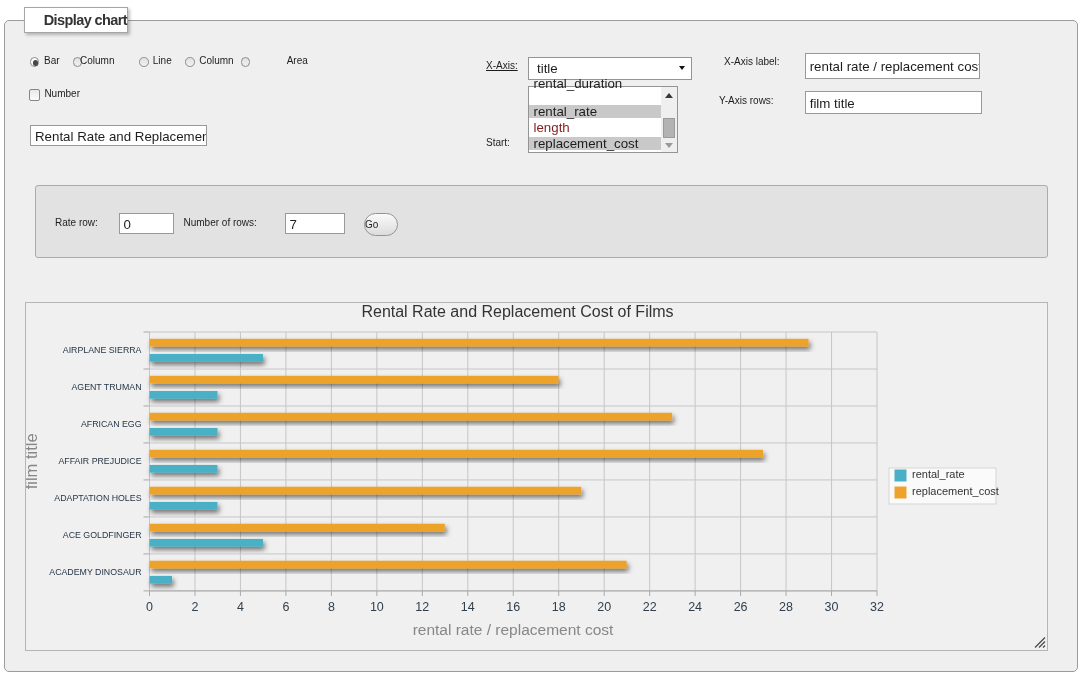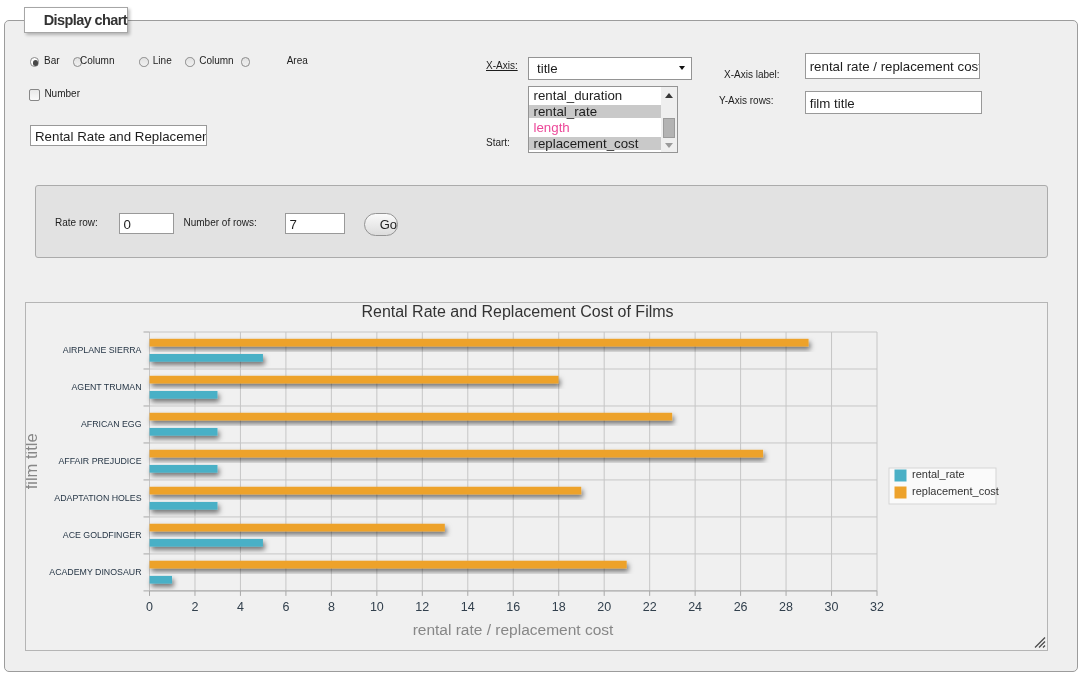--- a/index.html
+++ b/index.html
@@ -34,50 +34,50 @@
 
 <div class="tin" style="left:30px; top:125px; width:177px; height:21px;">
     <span>Rental Rate and Replacement Cost of Films</span>
   </div>
 
 <span class="abs lbl" style="left:486px; top:60px;text-decoration:underline;">X-Axis:</span>
 <div class="abs" style="left:528px; top:57px; width:164px; height:23px; background:#fff; border:1px solid #949494;">
   <span class="abs" style="left:8px; top:3px; font-size:13.3px; color:#1d1d1d;">title</span>
   <span class="abs" style="right:6px; top:8px; width:0; height:0; border-left:3.5px solid transparent; border-right:3.5px solid transparent; border-top:4.5px solid #111;"></span>
 </div>
-<span class="abs lbl" style="left:724px; top:69px;">X-Axis label:</span>
+<span class="abs lbl" style="left:724px; top:56px;">X-Axis label:</span>
 <div class="tin" style="left:804.7px; top:53px; width:175.5px; height:25.5px;">
     <span style="top:5px;">rental rate / replacement cost</span>
   </div>
 
 <div class="abs" style="left:527.5px; top:85.8px; width:150px; height:67.2px; background:#fff; border:1px solid #949494;"></div>
-<div class="abs" style="left:528.5px; top:88px; width:132px; height:32px; font-size:13.3px; color:#1d1d1d; line-height:16px; white-space:nowrap; overflow:hidden;"><span style="position:relative;padding-left:5px;">rental_duration</span></div>
+<div class="abs" style="left:528.5px; top:76px; width:132px; height:32px; font-size:13.3px; color:#1d1d1d; line-height:16px; white-space:nowrap; overflow:hidden;"><span style="position:relative;padding-left:5px;">rental_duration</span></div>
 <div class="abs" style="left:528.5px; top:104px; width:132px; height:16px; font-size:13.3px; color:#1d1d1d; line-height:16px; white-space:nowrap; overflow:hidden;"><div style="position:absolute;left:0;top:1.2px;width:132px;height:12.8px;background:#c9c9c9;"></div><span style="position:relative;padding-left:5px;">rental_rate</span></div>
-<div class="abs" style="left:528.5px; top:120px; width:132px; height:16px; font-size:13.3px; color:#ec4899; line-height:16px; white-space:nowrap; overflow:hidden;"><span style="position:relative;padding-left:5px;">length</span></div>
+<div class="abs" style="left:528.5px; top:120px; width:132px; height:16px; font-size:13.3px; color:#7f1d1d; line-height:16px; white-space:nowrap; overflow:hidden;"><span style="position:relative;padding-left:5px;">length</span></div>
 <div class="abs" style="left:528.5px; top:136px; width:132px; height:16px; font-size:13.3px; color:#1d1d1d; line-height:16px; white-space:nowrap; overflow:hidden;"><div style="position:absolute;left:0;top:1.2px;width:132px;height:12.8px;background:#c9c9c9;"></div><span style="position:relative;padding-left:5px;">replacement_cost</span></div>
 <div class="abs" style="left:660.5px; top:86.8px; width:16px; height:65.2px; background:#efefef;"></div>
 <div class="abs" style="left:664.5px; top:93px; width:0; height:0; border-left:4px solid transparent; border-right:4px solid transparent; border-bottom:5px solid #383838;"></div>
 <div class="abs" style="left:662.5px; top:118px; width:12px; height:19.5px; background:#b3b3b3; border:1px solid #9b9b9b;"></div>
 <div class="abs" style="left:664.5px; top:143px; width:0; height:0; border-left:4px solid transparent; border-right:4px solid transparent; border-top:5px solid #9a9a9a;"></div>
 <span class="abs lbl" style="left:486px; top:137px;">Start:</span>
 <span class="abs lbl" style="left:719px; top:95px;">Y-Axis rows:</span>
 <div class="tin" style="left:804.7px; top:90.8px; width:177.5px; height:23px;">
     <span style="top:4px;">film title</span>
   </div>
 
 <div class="abs" style="left:35px; top:185px; width:1013px; height:73px; background:#e2e2e2; border:1px solid #ababab; border-radius:3px;"></div>
 <span class="abs lbl" style="left:55px; top:217px;">Rate row:</span>
 <div class="tin" style="left:118.5px; top:213px; width:55.5px; height:21px;">
     <span>0</span>
   </div>
 <span class="abs lbl" style="left:183.5px; top:217px;">Number of rows:</span>
 <div class="tin" style="left:284.5px; top:213px; width:60px; height:21px;">
     <span>7</span>
   </div>
-<div class="abs" style="left:364px; top:212.5px; width:34px; height:23px; border:1px solid #949494; border-radius:11.5px; background:linear-gradient(#fafafa,#dcdcdc); font-size:13px; color:#222; text-align:right; line-height:21px;">Go</div>
+<div class="abs" style="left:364px; top:212.5px; width:34px; height:23px; border:1px solid #949494; border-radius:11.5px; background:linear-gradient(#fafafa,#dcdcdc); font-size:10px; color:#222; text-align:left; line-height:21px;">Go</div>
 
 <div class="abs" style="left:25px; top:301.7px; width:1023px; height:349.8px; background:#f0f0f0; border:1px solid #b5b5b5;"></div>
 <svg id="chart" class="abs" style="left:26px; top:302.7px;" width="1021" height="348" viewBox="0 0 1021 348">
     <defs>
       <filter id="sh" x="-30%" y="-30%" width="160%" height="200%">
         <feDropShadow dx="1.8" dy="3.2" stdDeviation="2.8" flood-color="#000" flood-opacity="0.52"></feDropShadow>
       </filter>
     </defs>
     <line x1="123.5" y1="29" x2="123.5" y2="287.9" stroke="#c6c6c6" stroke-width="1"></line>
     <line x1="168.96875" y1="29" x2="168.96875" y2="287.9" stroke="#c6c6c6" stroke-width="1"></line>

